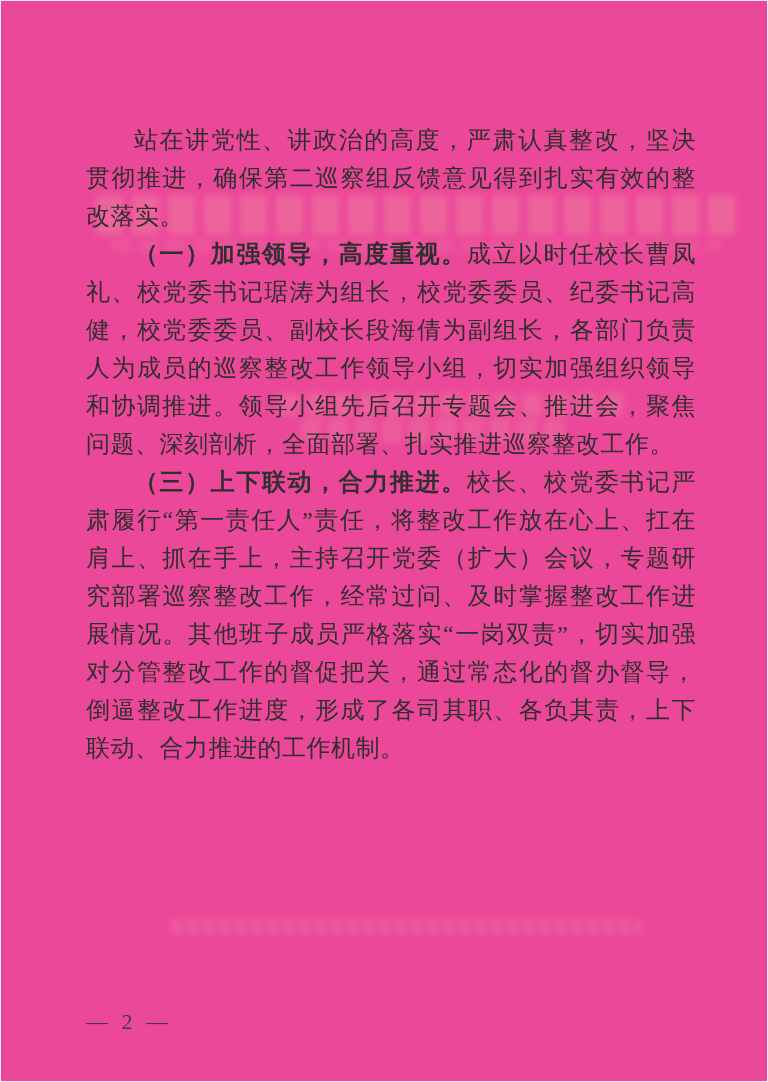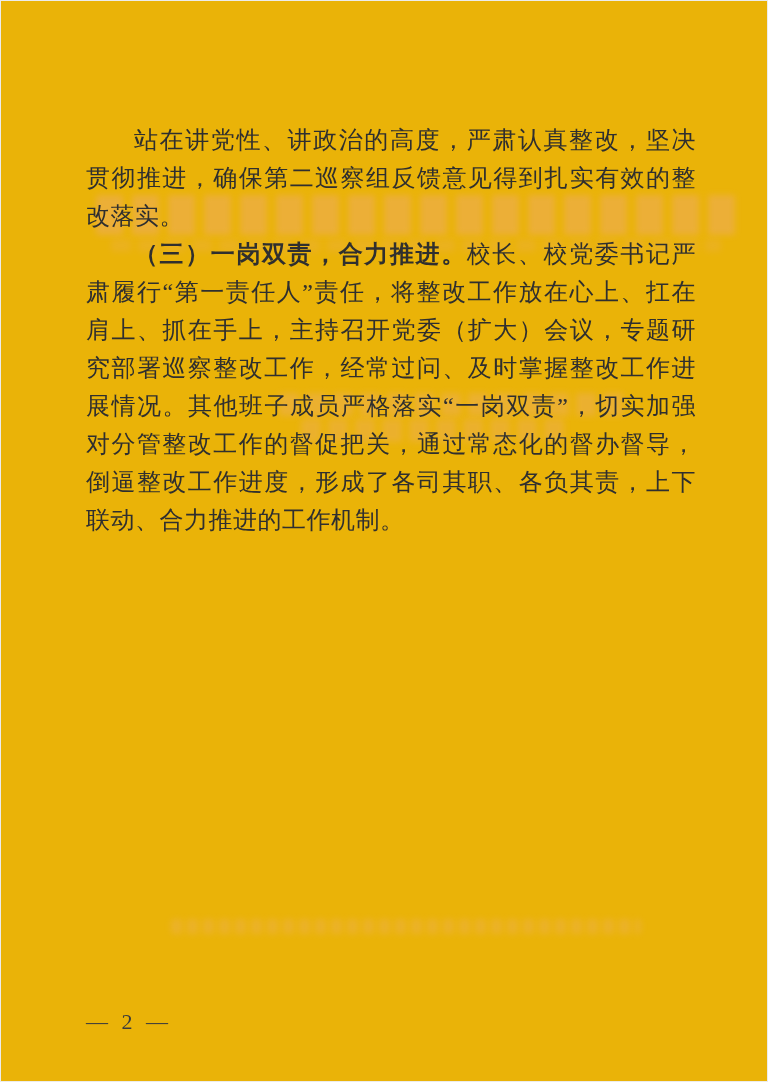--- a/index.html
+++ b/index.html
@@ -1,21 +1,21 @@
 <!DOCTYPE html>
 <html><head>
 <meta charset="utf-8">
 <style>
   html, body { margin: 0; padding: 0; background: #f2f2f2; }
   .page {
     position: relative;
     width: 768px;
     height: 1082px;
     margin: 0 auto;
-    background: #eab308;
+    background: #ec4899;
     border: 1px solid #ececec;
     box-sizing: border-box;
     overflow: hidden;
     font-family: "Liberation Serif", "DejaVu Serif", serif;
     color: #2f2f2f;
     padding-left: 8px;
   }
   .content {
     position: absolute;
     left: 85px;
@@ -81,19 +81,22 @@
   <div class="bleed bleed-blocks-md bleed-top-2"></div>
   <div class="bleed bleed-blocks-md bleed-mid-1"></div>
   <div class="bleed bleed-blocks-md bleed-mid-2"></div>
   <div class="bleed bleed-blocks-sm bleed-bottom"></div>
 
   <div class="content">
     <p class="para">
       <span>站在讲党性、讲政治的高度，严肃认真整改，坚决贯彻推进，确保第二巡察组反馈意见得到扎实有效的整改落实。</span>
     </p>
     <p class="para">
-      <span class="lead">（三）一岗双责，合力推进。</span><span>校长、校党委书记严肃履行“第一责任人”责任，将整改工作放在心上、扛在肩上、抓在手上，主持召开党委（扩大）会议，专题研究部署巡察整改工作，经常过问、及时掌握整改工作进展情况。其他班子成员严格落实“一岗双责”，切实加强对分管整改工作的督促把关，通过常态化的督办督导，倒逼整改工作进度，形成了各司其职、各负其责，上下联动、合力推进的工作机制。</span>
+      <span class="lead">（一）加强领导，高度重视。</span><span>成立以时任校长曹凤礼、校党委书记琚涛为组长，校党委委员、纪委书记高健，校党委委员、副校长段海倩为副组长，各部门负责人为成员的巡察整改工作领导小组，切实加强组织领导和协调推进。领导小组先后召开专题会、推进会，聚焦问题、深刻剖析，全面部署、扎实推进巡察整改工作。</span>
+    </p>
+    <p class="para">
+      <span class="lead">（三）上下联动，合力推进。</span><span>校长、校党委书记严肃履行“第一责任人”责任，将整改工作放在心上、扛在肩上、抓在手上，主持召开党委（扩大）会议，专题研究部署巡察整改工作，经常过问、及时掌握整改工作进展情况。其他班子成员严格落实“一岗双责”，切实加强对分管整改工作的督促把关，通过常态化的督办督导，倒逼整改工作进度，形成了各司其职、各负其责，上下联动、合力推进的工作机制。</span>
     </p>
   </div>
 
   <div class="footer-pagenum">— 2 —</div>
 
 </div>
 
 </body></html>

